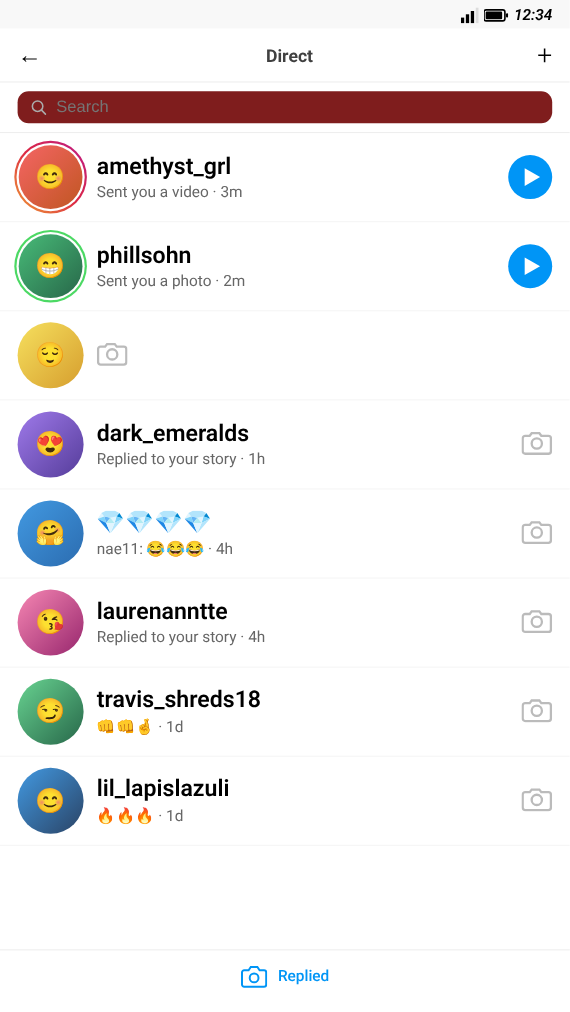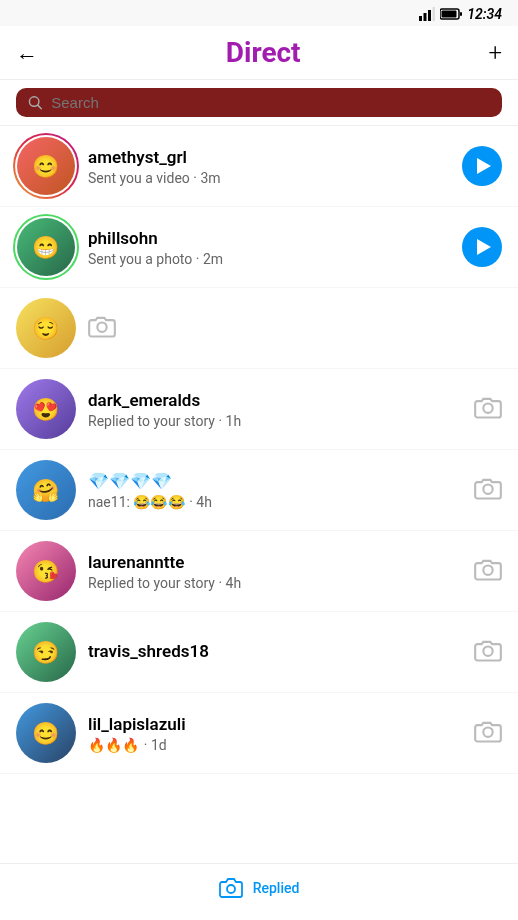--- a/index.html
+++ b/index.html
@@ -35,23 +35,23 @@
     
     .header {
       display: flex;
       align-items: center;
       justify-content: space-between;
       padding: 10px 16px;
       background: #fff;
       border-bottom: 1px solid #eee;
     }
     .header-title {
-      font-size: 28px;
+      font-size: 16px;
       font-weight: 700;
-      color: #a21caf;
+      color: #404040;
     }
     .header-back {
       cursor: pointer;
       font-size: 22px;
       color: #000;
     }
     .header-add {
       cursor: pointer;
       font-size: 24px;
       color: #000;
@@ -135,21 +135,21 @@
       top: 3px; left: 3px;
       z-index: 1;
     }
 
     
     .conv-info {
       flex: 1;
       min-width: 0;
     }
     .conv-name {
-      font-size: 17px;
+      font-size: 21px;
       font-weight: 600;
       color: #000;
       margin-bottom: 3px;
     }
     .conv-msg {
       font-size: 14px;
       color: #666;
       white-space: nowrap;
       overflow: hidden;
       text-overflow: ellipsis;
@@ -383,20 +383,21 @@
   </li>
     <li class="conv-item">
 
       <div class="avatar-wrap">
         <div class="avatar-circle av-travis">
           <div class="face">😏</div>
         </div>
       </div>
     <div class="conv-info">
       <div class="conv-name">travis_shreds18</div>
+      <div class="conv-msg">👊👊🤞 · 1d</div>
     </div>
 
       <div class="conv-action">
         <svg width="28" height="24" viewBox="0 0 24 20" class="camera-svg">
           <path d="M23 17a2 2 0 01-2 2H3a2 2 0 01-2-2V7a2 2 0 012-2h3.5l1.5-2h6l1.5 2H21a2 2 0 012 2z"></path>
           <circle cx="12" cy="11" r="4"></circle>
         </svg>
       </div>
   </li>
     <li class="conv-item">

